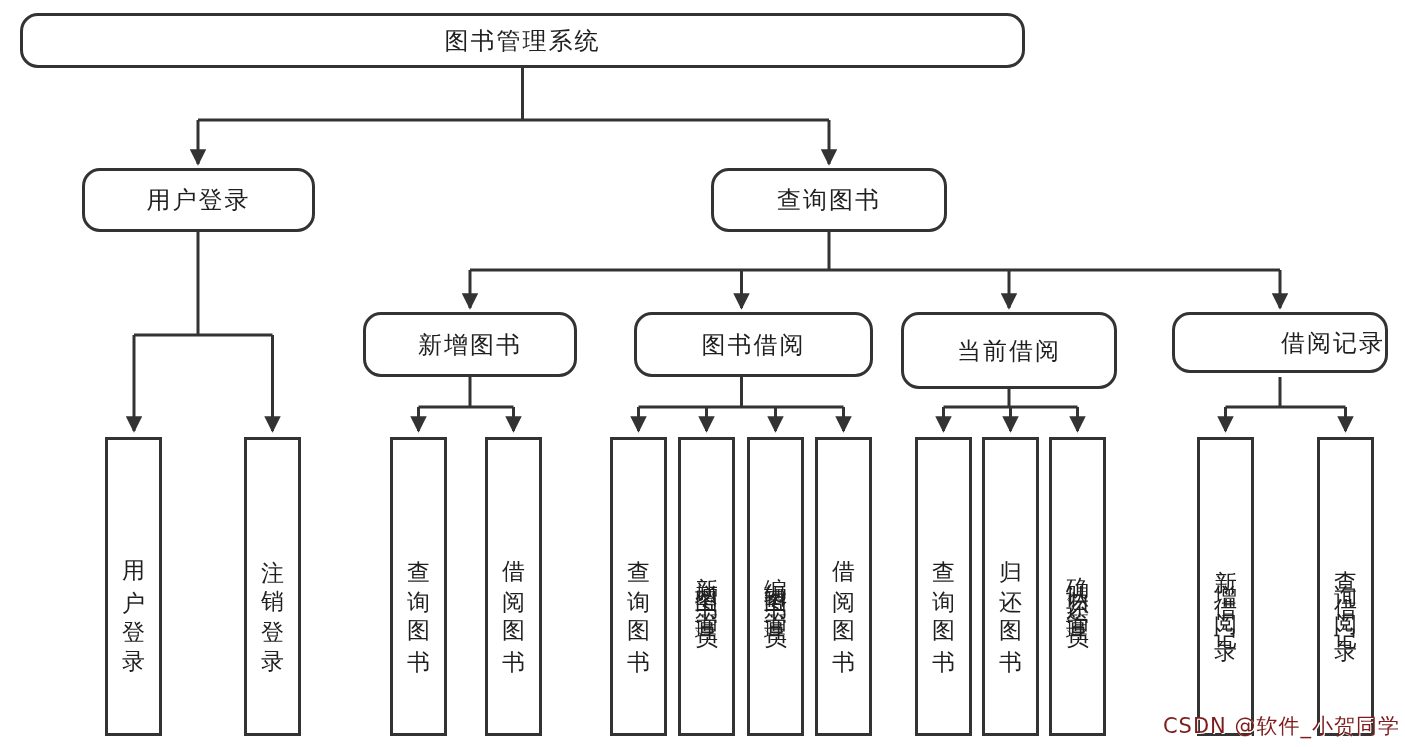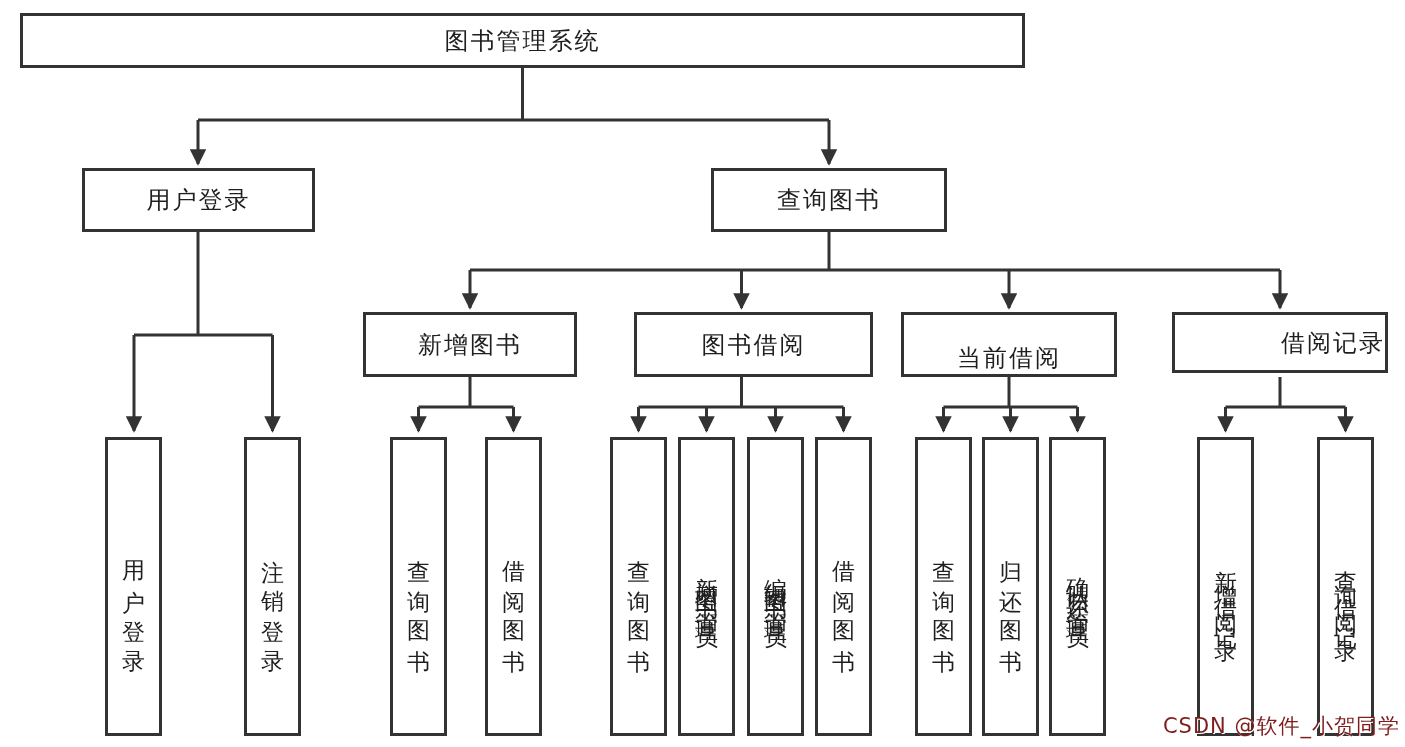--- a/index.html
+++ b/index.html
@@ -30,20 +30,21 @@
     display: flex;
     align-items: center;
     justify-content: center;
     color: #1f1f1f;
     z-index: 2;
   }
   .hnode {
     font-size: 24px;
     letter-spacing: 2px;
     white-space: nowrap;
+    border-radius: 18px;
   }
   .leaf {
     width: 57px;
     height: 299px;
     top: 437px;
   }
   .leaf span {
     writing-mode: vertical-rl;
     text-orientation: mixed;
     line-height: 1;
@@ -130,21 +131,21 @@
   <div class="node hnode" style="left:711px; top:168px; width:236px; height:64px;">
     <span>查询图书</span>
   </div>
 
   <div class="node hnode" style="left:363px; top:312px; width:214px; height:65px;">
     <span>新增图书</span>
   </div>
   <div class="node hnode" style="left:634px; top:312px; width:239px; height:65px;">
     <span>图书借阅</span>
   </div>
-  <div class="node hnode" style="left:901px; top:312px; width:216px; height:65px;align-items:flex-end;">
+  <div class="node hnode" style="left:901px; top:312px; width:216px; height:77px;">
     <span>当前借阅</span>
   </div>
   <div class="node hnode" style="left:1172px; top:312px; width:216px; height:61px;justify-content:flex-end;">
     <span>借阅记录</span>
   </div>
 
   <div class="node leaf ls-short" style="left:105px;">
     <span>用户登录</span>
   </div>
   <div class="node leaf ls-short" style="left:244px;">

